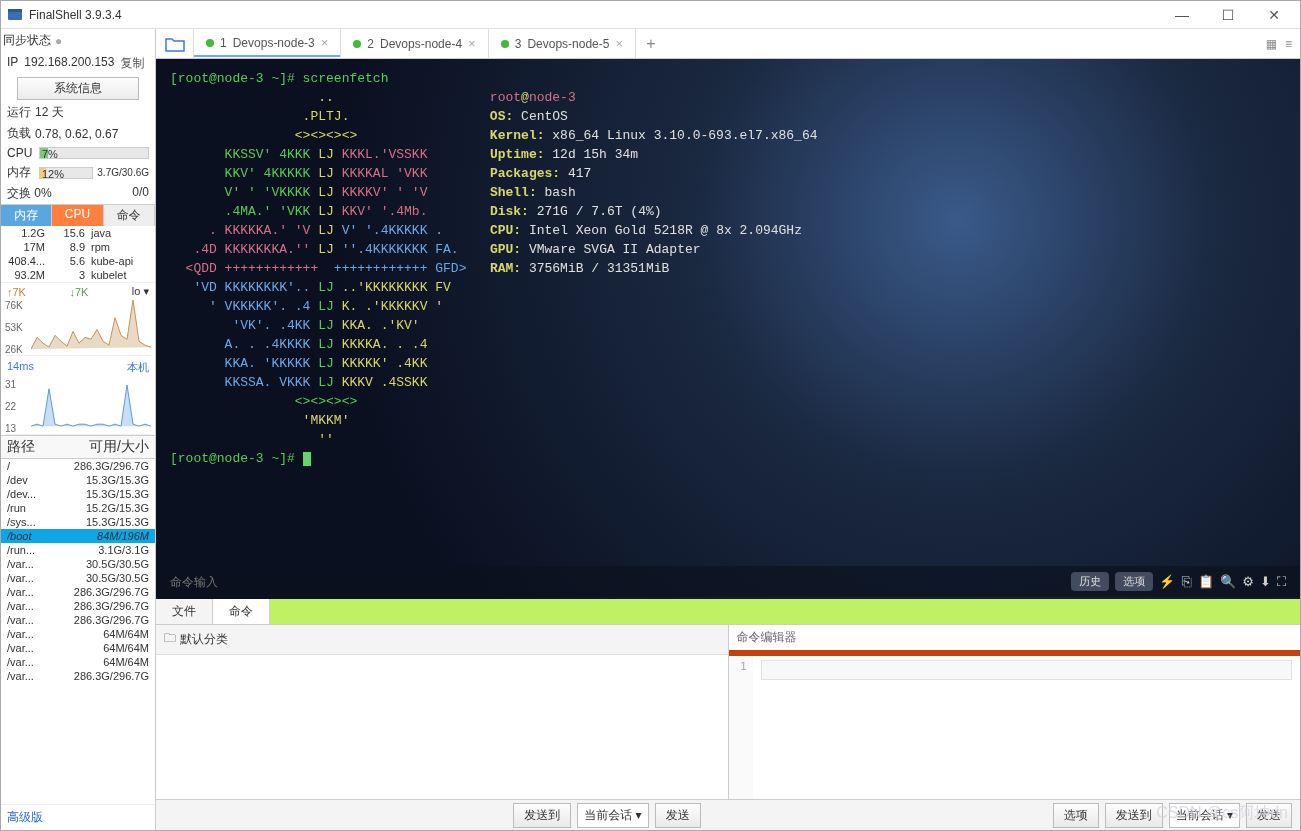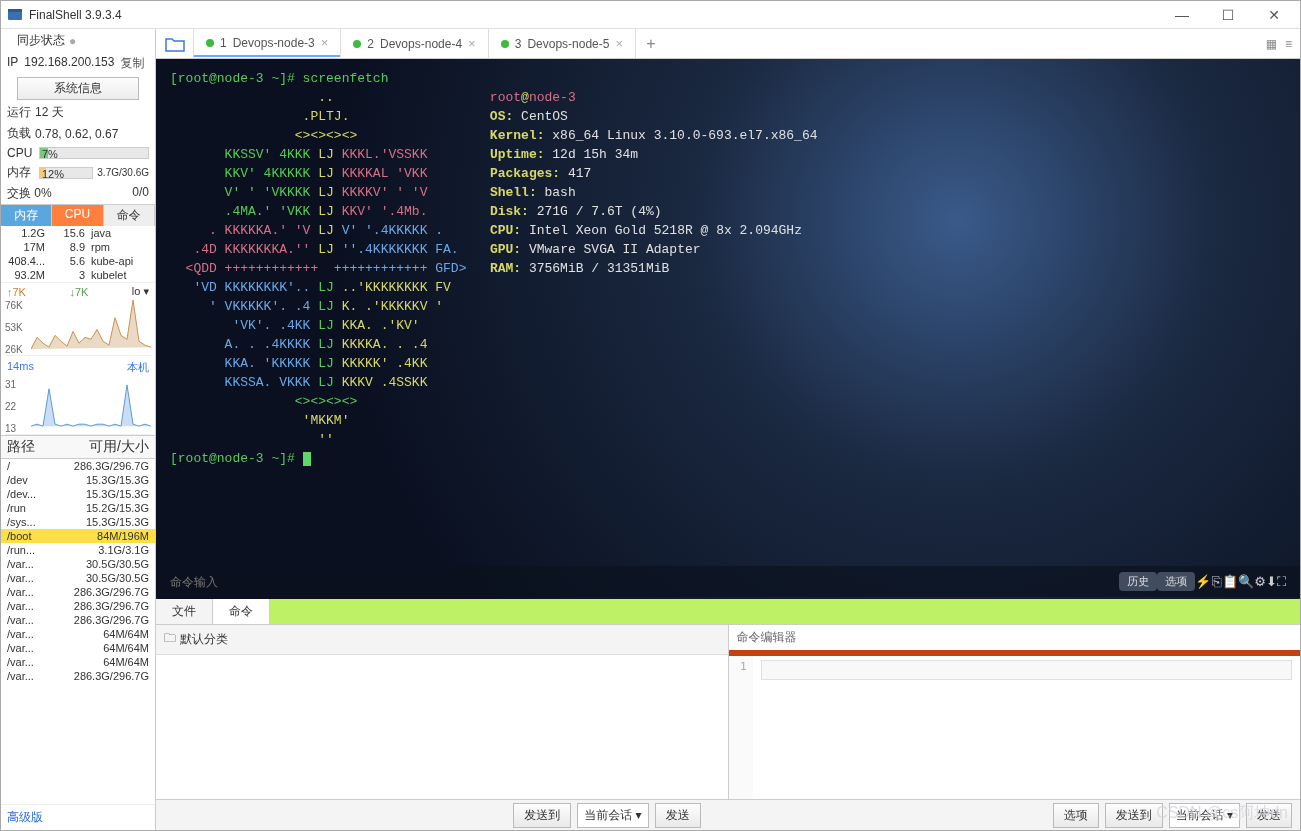--- a/index.html
+++ b/index.html
@@ -5,21 +5,21 @@
 * { box-sizing: border-box; margin: 0; padding: 0; }
 body { font-family: "Microsoft YaHei", Arial, sans-serif; font-size: 12px; background: #f0f0f0; color: #333; }
 .window { width: 1301px; height: 831px; background: #fff; border: 1px solid #aaa; position: relative; }
 .titlebar { height: 28px; display: flex; align-items: center; padding: 0 6px; background: #fff; border-bottom: 1px solid #e0e0e0; }
 .titlebar-icon { width: 16px; height: 16px; margin-right: 6px; }
 .titlebar-title { flex: 1; font-size: 12px; }
 .titlebar-btns { display: flex; gap: 18px; padding-right: 6px; }
 .titlebar-btn { width: 28px; text-align: center; cursor: pointer; font-size: 14px; color: #555; }
 .body-row { display: flex; height: calc(100% - 28px); }
 .sidebar { width: 155px; border-right: 1px solid #ccc; background: #fff; display: flex; flex-direction: column; overflow: hidden; font-size: 12px; }
-.sync-row { display:flex; align-items:center; padding: 3px 16px; gap: 4px; }
+.sync-row { display:flex; align-items:center; padding: 3px 2px; gap: 4px; }
 .ip-row { display:flex; padding: 3px 6px; gap: 6px; }
 .ip-row a { color: #555; text-decoration: none; }
 .sysinfo-btn { margin: 2px 16px; padding: 2px 0; text-align:center; background: linear-gradient(#fdfdfd,#ececec); border:1px solid #bbb; cursor:pointer; }
 .stat-line { padding: 2px 6px; display:flex; gap:4px; align-items:center; }
 .stat-line .lab { width: 28px; }
 .bar-bg { flex:1; height: 12px; background:#e8e8e8; border:1px solid #ccc; position:relative; }
 .bar-fill { position:absolute; left:0; top:0; bottom:0; background:#7ac97a; }
 .bar-fill.mem { background:#f6ca77; }
 .bar-txt { position:absolute; left:2px; font-size:11px; }
 .swap-row { padding:2px 6px; display:flex; justify-content:space-between; }
@@ -61,21 +61,21 @@
 .term-bg::before { content:''; position:absolute; inset:0; background-image:
   linear-gradient(45deg, rgba(120,160,200,0.08) 0 2px, transparent 2px 30px),
   linear-gradient(-45deg, rgba(120,160,200,0.05) 0 2px, transparent 2px 40px);
 }
 .term-content { position:relative; padding:10px 14px; font-family: "Consolas","Courier New", monospace; font-size:13px; line-height:19px; white-space:pre; color:#eee; }
 .t-g { color:#55cc55; } .t-y { color:#d8d867; } .t-r { color:#d86f86; } .t-b { color:#6aa8e8; } .t-w { color:#e0e0e0; }
 .t-lbl { color:#d8d867; font-weight:bold; }
 .cursor-blk { display:inline-block; width:8px; height:14px; background:#5fd66a; vertical-align:middle; }
 .term-input-row { position:absolute; left:0; right:0; bottom:2px; padding:6px 14px; display:flex; align-items:center; background:rgba(10,16,28,0.6); }
 .term-input { flex:1; background:transparent; border:none; color:#aaa; font-size:12px; outline:none; }
-.term-tools { display:flex; align-items:center; }
+.term-tools { display:flex; gap:6px; align-items:center; }
 .term-tool-btn { padding:2px 8px; background:rgba(90,100,120,0.7); border-radius:4px; color:#ddd; font-size:11px; cursor:pointer; }
 .term-tool-icon { color:#ccc; cursor:pointer; font-size:13px; }
 .lightning { color:#5fd66a; }
 .lower-tabs { height:26px; display:flex; align-items:flex-start; background:#bef264; border-bottom:1px solid #ccc; }
 .lower-tab { padding:4px 16px; border-right:1px solid #ccc; background:#f4f4f4; cursor:pointer; font-size:12px; }
 .lower-tab.active { background:#fff; }
 .lower-body { flex:1; display:flex; overflow:hidden; border-bottom:1px solid #ccc; }
 .cmd-tree { flex:1; background:#fff; border-right:1px solid #ccc; display:flex; flex-direction:column; }
 .cmd-tree-head { padding:4px 8px; background:#f4f4f4; border-bottom:1px solid #ddd; display:flex; align-items:center; gap:4px; }
 .cmd-tree-body { flex:1; }
@@ -220,21 +220,21 @@
             <div class="b">15.3G/15.3G</div>
           </div>
         <div class="fs-row">
             <div class="a">/run</div>
             <div class="b">15.2G/15.3G</div>
           </div>
         <div class="fs-row">
             <div class="a">/sys...</div>
             <div class="b">15.3G/15.3G</div>
           </div>
-        <div class="fs-row" style="background:#fde047;">
+        <div class="fs-row" style="background:#0ea5e9;font-style:italic;">
             <div class="a">/boot</div>
             <div class="b">84M/196M</div>
           </div>
         <div class="fs-row">
             <div class="a">/run...</div>
             <div class="b">3.1G/3.1G</div>
           </div>
         <div class="fs-row">
             <div class="a">/var...</div>
             <div class="b">30.5G/30.5G</div>

